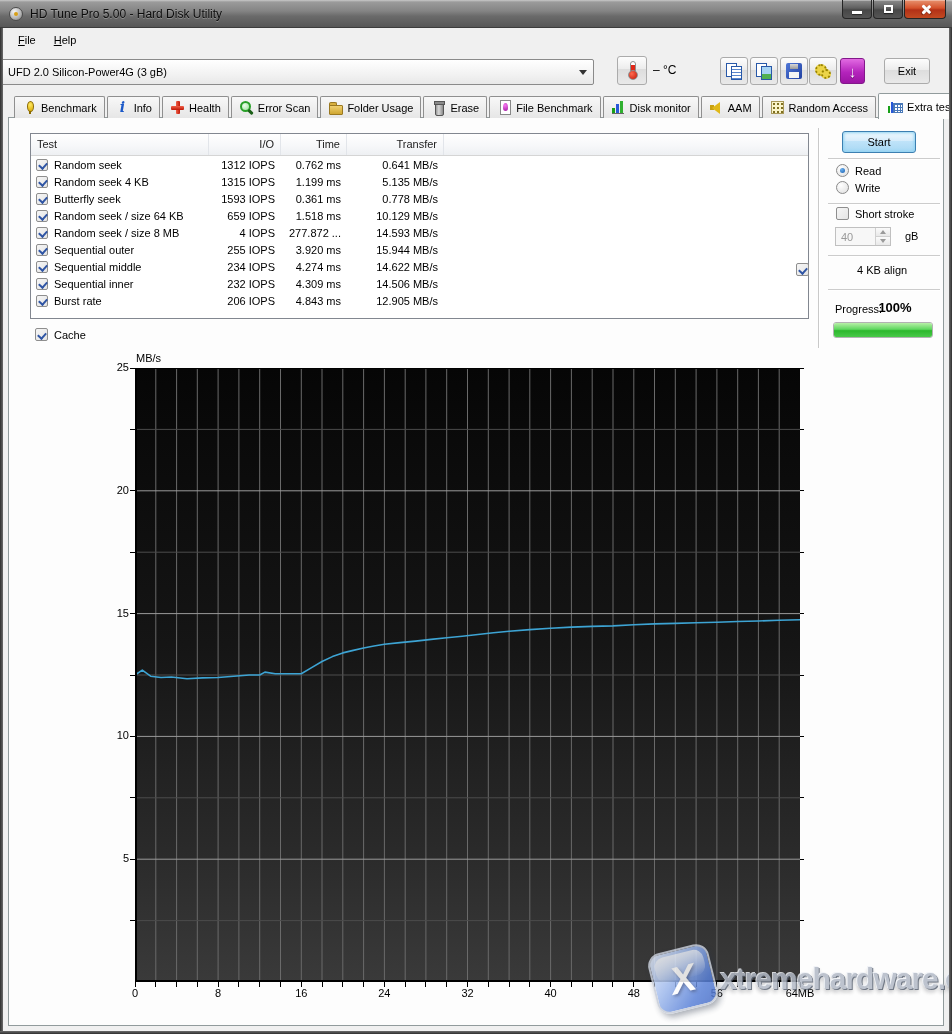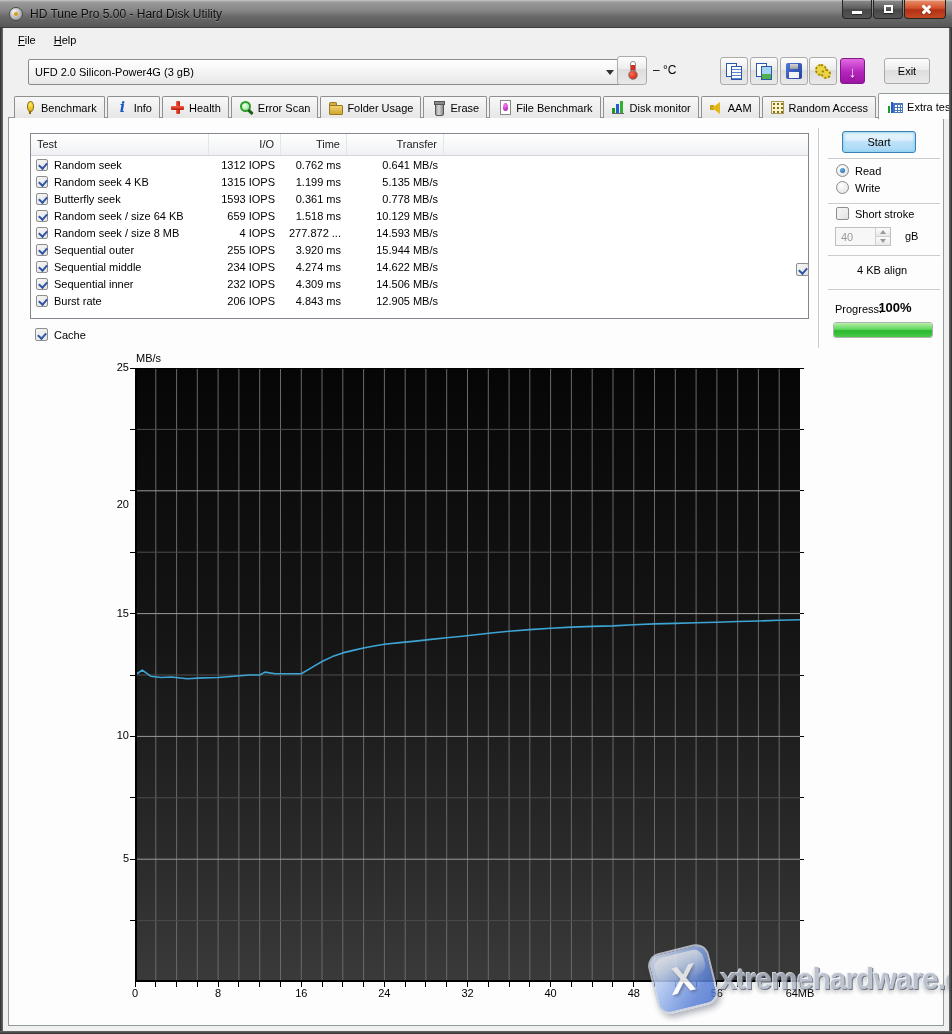--- a/index.html
+++ b/index.html
@@ -24,21 +24,21 @@
   .glyph-close::before,.glyph-close::after{content:"";position:absolute;left:5px;top:0;width:2.5px;height:11px;background:#fff;border-radius:1px;box-shadow:0 1px 1px rgba(0,0,0,.4);}
   .glyph-close::before{transform:rotate(45deg);} .glyph-close::after{transform:rotate(-45deg);}
   .frame-l,.frame-r,.frame-b{position:absolute;background:linear-gradient(90deg,#2e2e2e,#6b6b6b);z-index:29;}
   .frame-l{left:0;top:28px;width:3px;bottom:0;}
   .frame-r{right:0;top:28px;width:3px;bottom:0;background:linear-gradient(90deg,#6b6b6b,#2e2e2e);}
   .frame-b{left:0;bottom:0;height:3px;right:0;background:linear-gradient(180deg,#6b6b6b,#2e2e2e);}
   
   .menubar{position:absolute;left:3px;top:28px;right:3px;height:23px;background:#f0f0f0;display:flex;align-items:center;padding-left:6px;z-index:5;}
   .menu-item{padding:3px 9px;cursor:default;}
   
-  .combo{position:absolute;left:28px;top:59px;width:593px;height:26px;border:1px solid #8a8a8a;border-radius:2px;
+  .combo{position:absolute;left:1px;top:59px;width:593px;height:26px;border:1px solid #8a8a8a;border-radius:2px;
     background:linear-gradient(180deg,#ffffff,#f2f2f2 60%,#e8e8e8);display:flex;align-items:center;padding:0 6px;z-index:5;}
   .combo-text{flex:1;font-size:11px;}
   .combo-arrow{width:0;height:0;border-left:4px solid transparent;border-right:4px solid transparent;border-top:5px solid #333;}
   .btn{position:absolute;border:1px solid #ababab;border-radius:3px;display:flex;align-items:center;justify-content:center;
     background:linear-gradient(180deg,#fdfdfd,#ececec 45%,#dddddd 46%,#e9e9e9);z-index:5;}
   .temp-text{position:absolute;left:653px;top:63px;font-size:12px;z-index:5;}
   .push-label{font-size:11px;}
   
   .tbi{position:relative;display:inline-block;}
   .thermometer-icon{width:11px;height:19px;}
@@ -450,21 +450,21 @@
         <line x1="0" y1="61.4" x2="665" y2="61.4" stroke="#4c4c4c" stroke-width="1"></line>
         <polyline points="0.0,307.0 7.3,302.1 15.6,308.2 26.0,309.5 36.4,309.0 52.0,310.7 67.5,309.9 83.1,309.5 98.7,308.2 114.3,307.0 124.7,307.0 129.9,304.1 140.3,305.8 155.9,305.8 166.3,305.8 176.6,299.6 187.0,293.5 197.4,288.6 207.8,284.9 218.2,282.4 228.6,280.0 239.0,278.0 249.4,276.3 265.0,274.6 280.5,273.1 296.1,271.4 311.7,269.7 327.3,268.2 342.9,266.5 358.5,264.8 374.1,263.3 394.8,261.6 415.6,260.3 436.4,259.1 457.2,258.4 478.0,257.9 498.8,256.7 519.5,255.9 540.3,255.4 561.1,254.7 581.9,254.2 602.7,253.5 623.4,253.0 644.2,252.2 665.0,251.7" fill="none" stroke="#3da4d4" stroke-width="1.6" stroke-linejoin="round"></polyline>
         <line x1="1" y1="0" x2="1" y2="614" stroke="#000" stroke-width="2"></line>
         <line x1="0" y1="613" x2="665" y2="613" stroke="#000" stroke-width="2"></line>
         <line x1="0" y1="0.5" x2="665" y2="0.5" stroke="#000" stroke-width="1"></line>
       </svg></div>
   <div id="chart-labels">
       <div class="ylab" style="left:99px;top:852.2px;">5</div>
       <div class="ylab" style="left:99px;top:729.4px;">10</div>
       <div class="ylab" style="left:99px;top:606.6px;">15</div>
-      <div class="ylab" style="left:99px;top:483.8px;margin-top:14px;">20</div>
+      <div class="ylab" style="left:99px;top:483.8px;">20</div>
       <div class="ylab" style="left:99px;top:361px;">25</div>
       <div class="tick" style="left:130px;top:920.1px;width:5px;height:1px;"></div>
       <div class="tick" style="left:800px;top:920.1px;width:4px;height:1px;"></div>
       <div class="tick" style="left:130px;top:858.7px;width:5px;height:1px;"></div>
       <div class="tick" style="left:800px;top:858.7px;width:4px;height:1px;"></div>
       <div class="tick" style="left:130px;top:797.3px;width:5px;height:1px;"></div>
       <div class="tick" style="left:800px;top:797.3px;width:4px;height:1px;"></div>
       <div class="tick" style="left:130px;top:735.9px;width:5px;height:1px;"></div>
       <div class="tick" style="left:800px;top:735.9px;width:4px;height:1px;"></div>
       <div class="tick" style="left:130px;top:674.5px;width:5px;height:1px;"></div>

